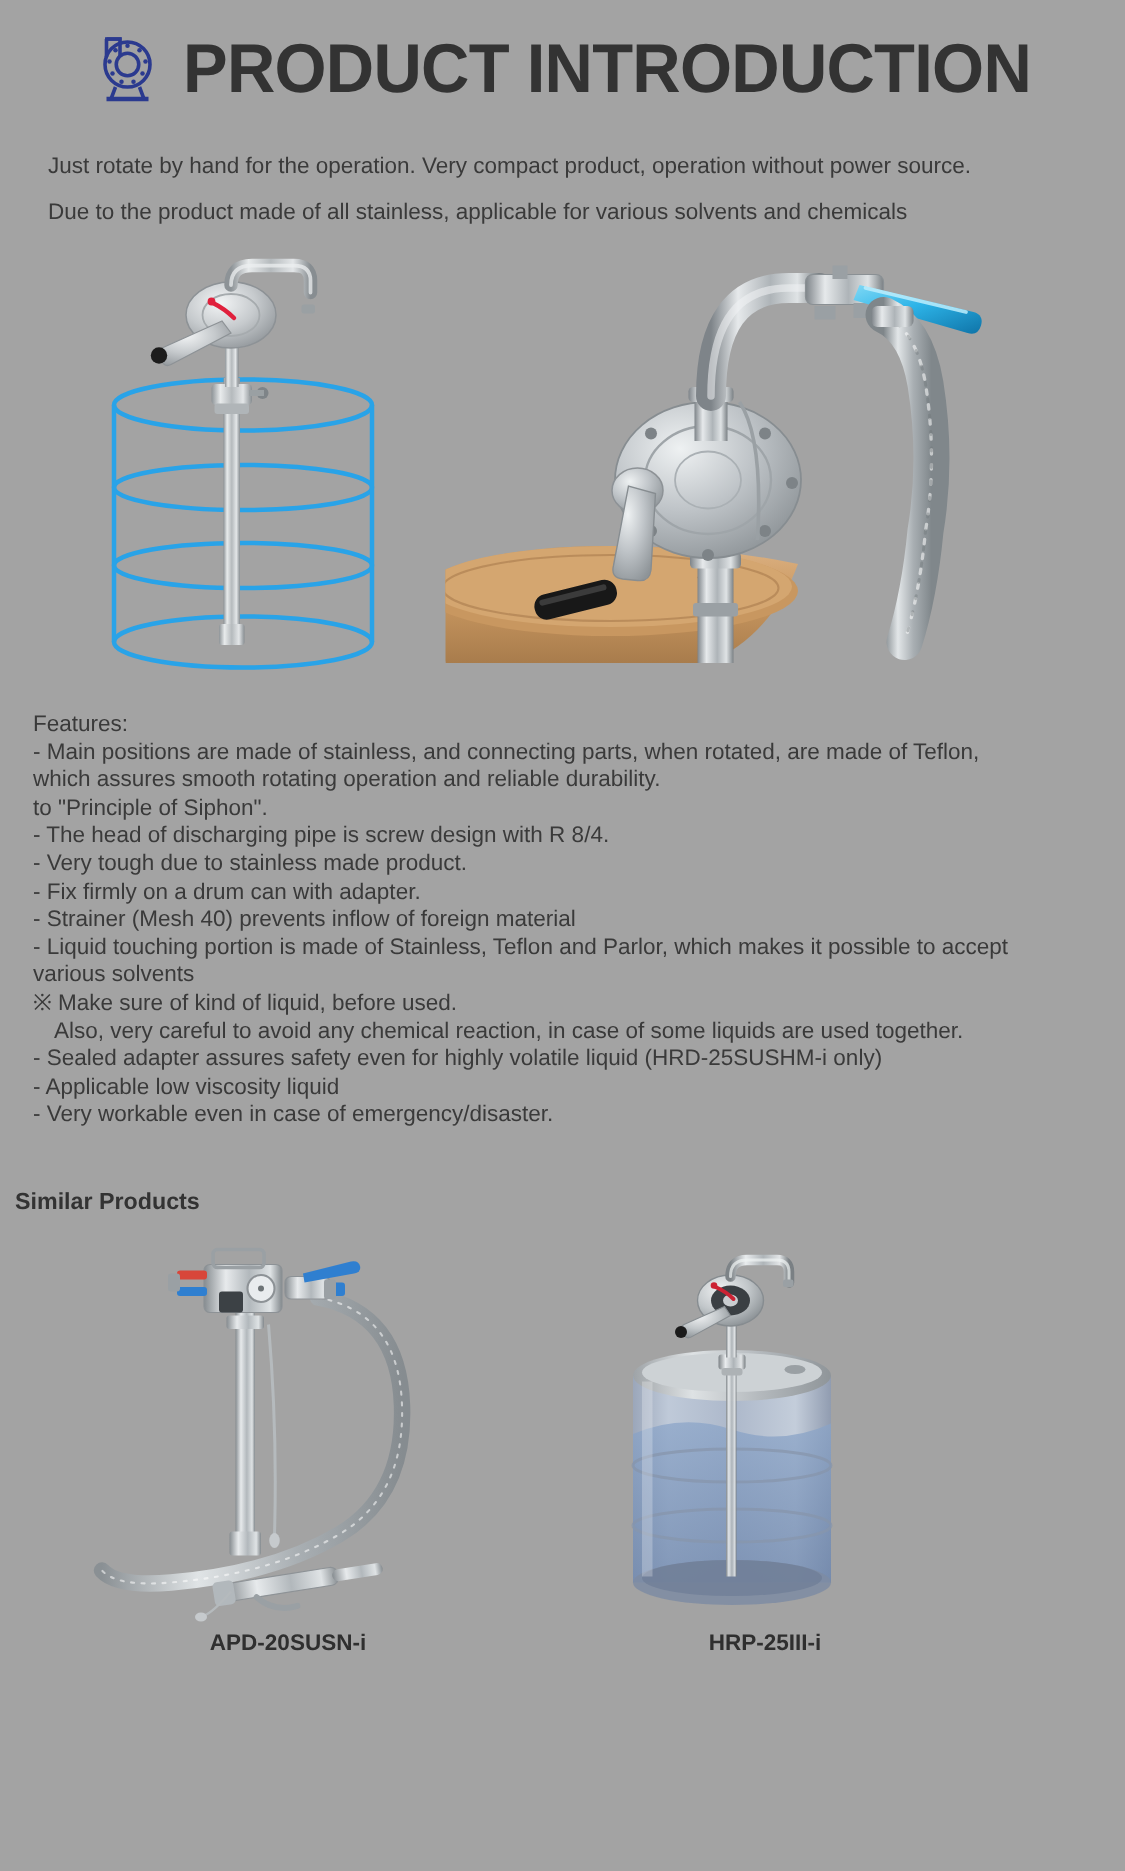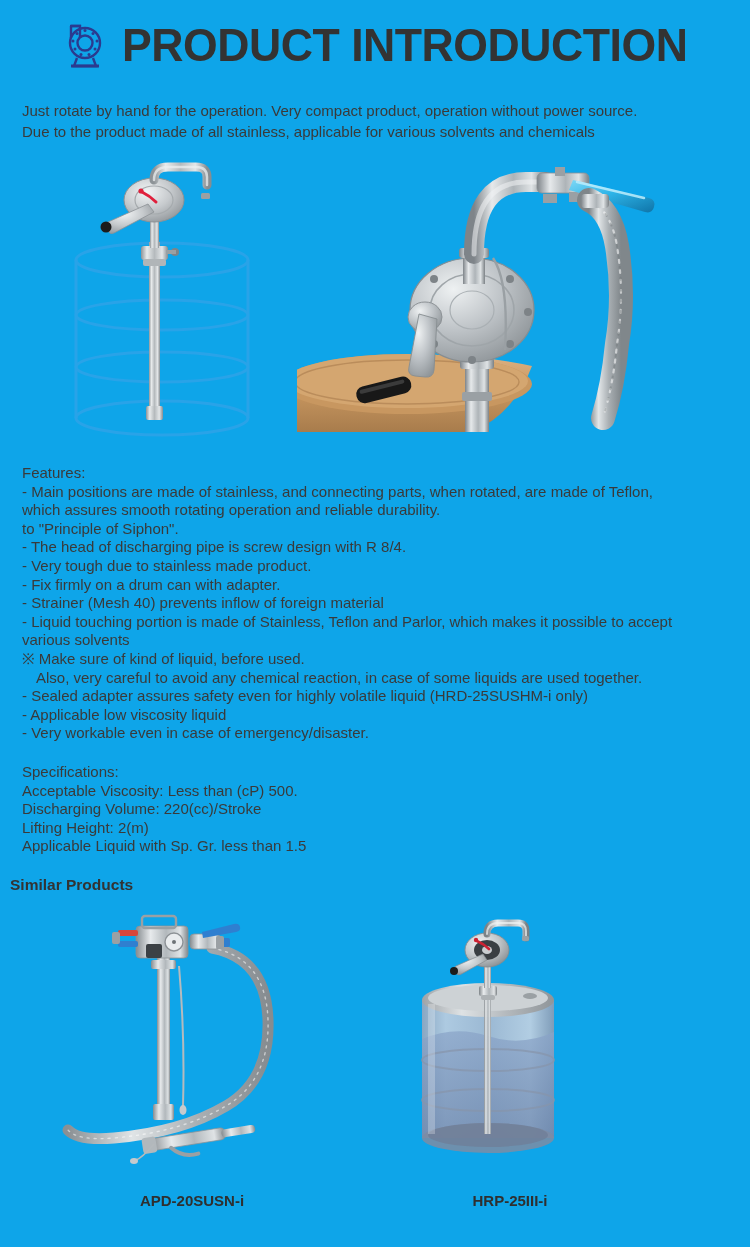--- a/index.html
+++ b/index.html
@@ -9,21 +9,21 @@
   }
   body {
     font-family: "Liberation Sans", sans-serif;
     color: #333333;
   }
   .page {
     position: relative;
     width: 750px;
     height: 1247px;
     margin: 0 auto;
-    background: #0ea5e9;
+    background: #a3a3a3;
     overflow: hidden;
   }
 
   
   .header {
     display: flex;
     align-items: center;
     padding: 18px 0 0 58px;
     height: 72px;
     box-sizing: border-box;
@@ -47,21 +47,21 @@
   }
 
   
   .intro {
     margin: 28px 0 0 22px;
     width: 706px;
     font-size: 15px;
     line-height: 21px;
     color: #3a3a3a;
   }
-  .intro p { margin: 0; }
+  .intro p { margin: 10px; }
 
   .body-text {
     margin: 0 0 0 22px;
     width: 712px;
     font-size: 15px;
     line-height: 18.6px;
     color: #3a3a3a;
   }
   .body-text p { margin: 0; }
   .indent-1 { padding-left: 14px; }
@@ -115,21 +115,21 @@
   .prod-b { left: 380px; }
   .prod-figure {
     width: 260px;
     height: 262px;
   }
   .prod-caption {
     text-align: center;
     font-size: 15px;
     font-weight: bold;
     color: #2f2f2f;
-    margin-top: 22px;
+    margin-top: 0;
   }
   svg { display: block; }
 </style>
 </head>
 <body>
 
 <div class="page">
 
   <div class="header">
     <div class="header-icon">
@@ -322,27 +322,20 @@
     <p>- Liquid touching portion is made of Stainless, Teflon and Parlor, which makes it possible to accept</p>
     <p>various solvents</p>
     <p>※ Make sure of kind of liquid, before used.</p>
     <p class="indent-1">Also, very careful to avoid any chemical reaction, in case of some liquids are used together.</p>
     <p>- Sealed adapter assures safety even for highly volatile liquid (HRD-25SUSHM-i only)</p>
     <p>- Applicable low viscosity liquid</p>
     <p>- Very workable even in case of emergency/disaster.</p>
   </div>
 
   <div class="spacer-md"></div>
-  <div class="body-text">
-    <p>Specifications:</p>
-    <p>Acceptable Viscosity: Less than (cP) 500.</p>
-    <p>Discharging Volume: 220(cc)/Stroke</p>
-    <p>Lifting Height: 2(m)</p>
-    <p>Applicable Liquid with Sp. Gr. less than 1.5</p>
-  </div>
 
   <div class="spacer-md"></div>
   <div class="section-head">Similar Products</div>
 
   <div class="similar-row">
 
     <div class="prod prod-a">
       <div class="prod-figure">
         <svg viewBox="0 0 260 262" width="260" height="262">
           <defs>

